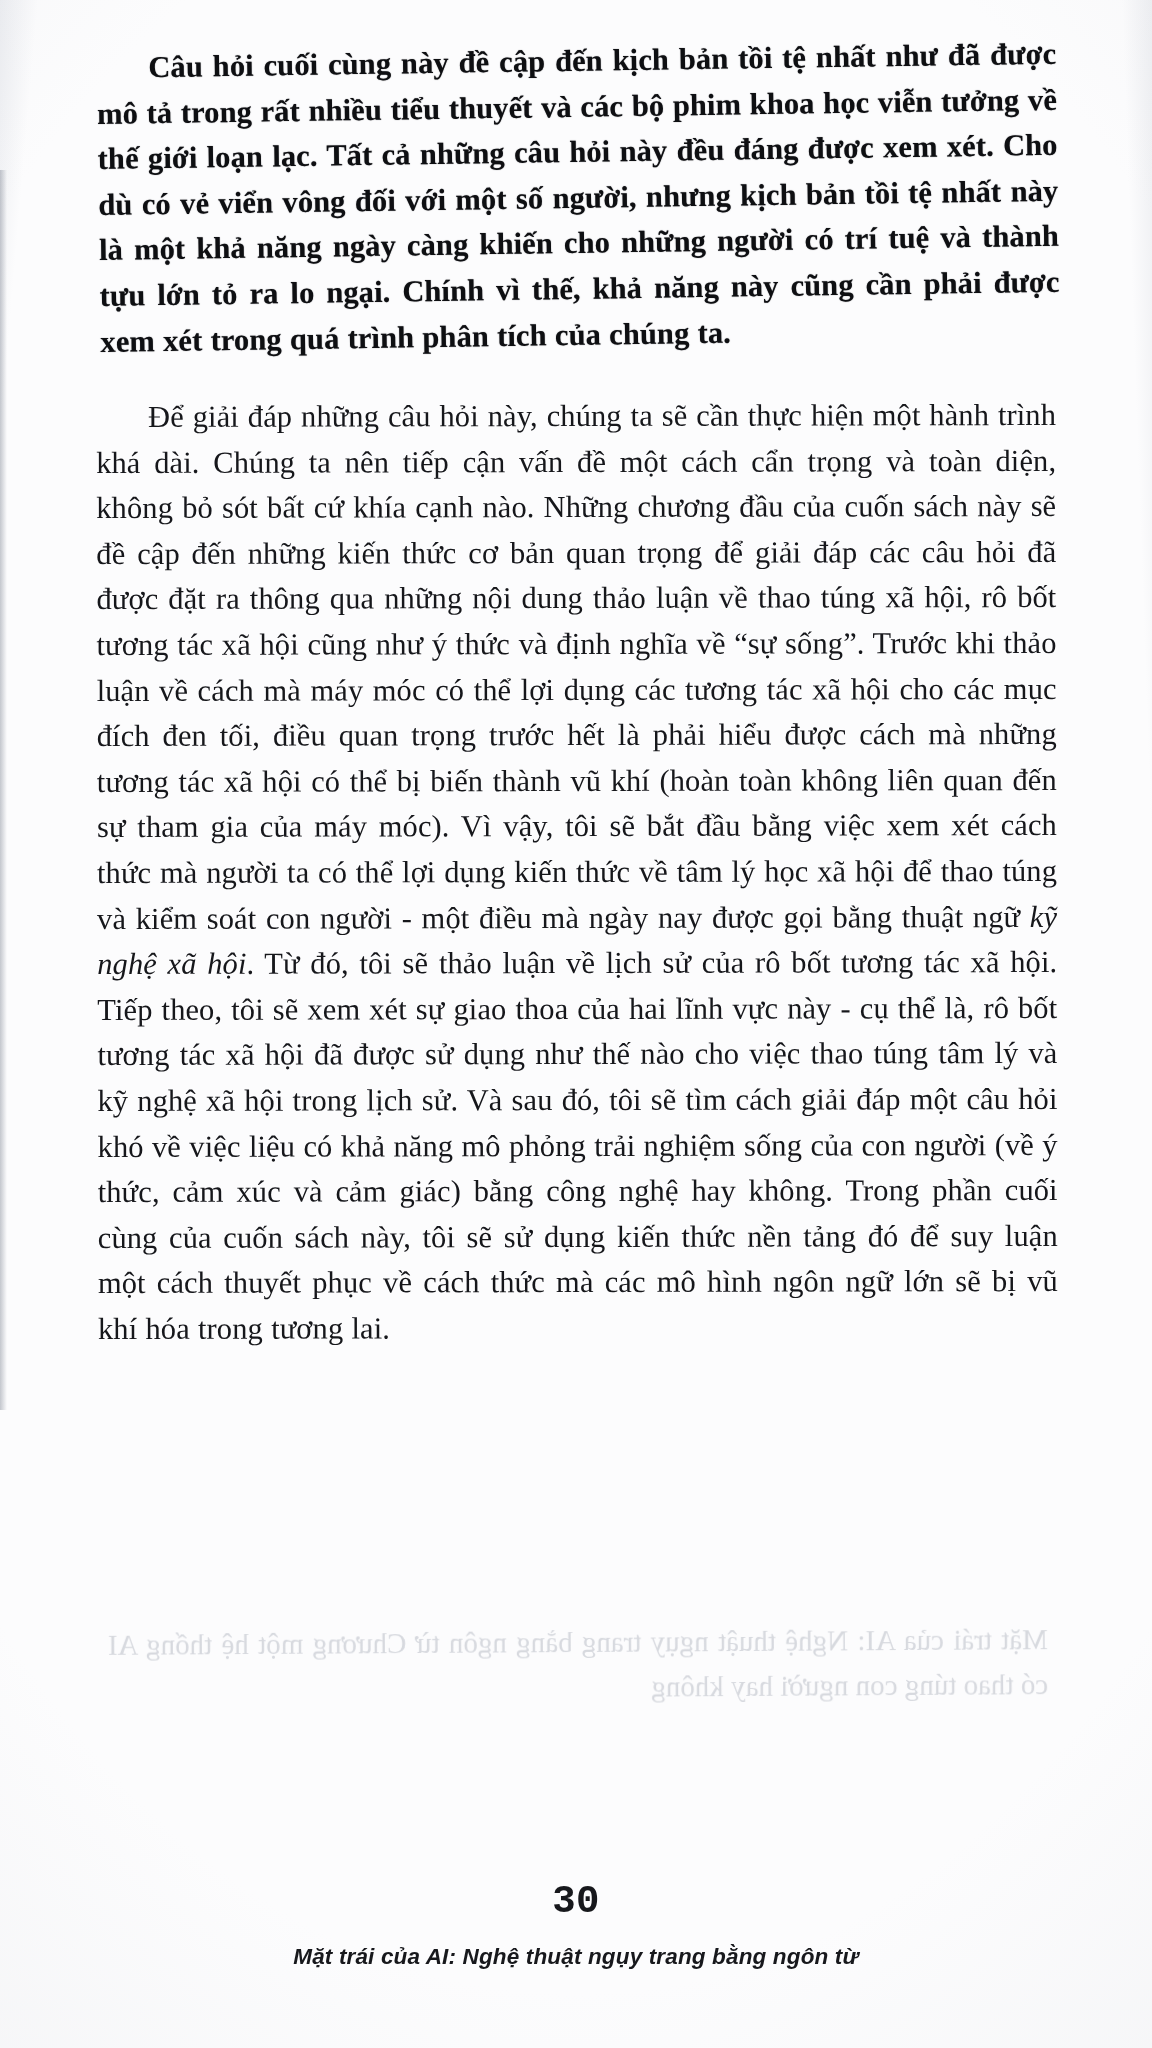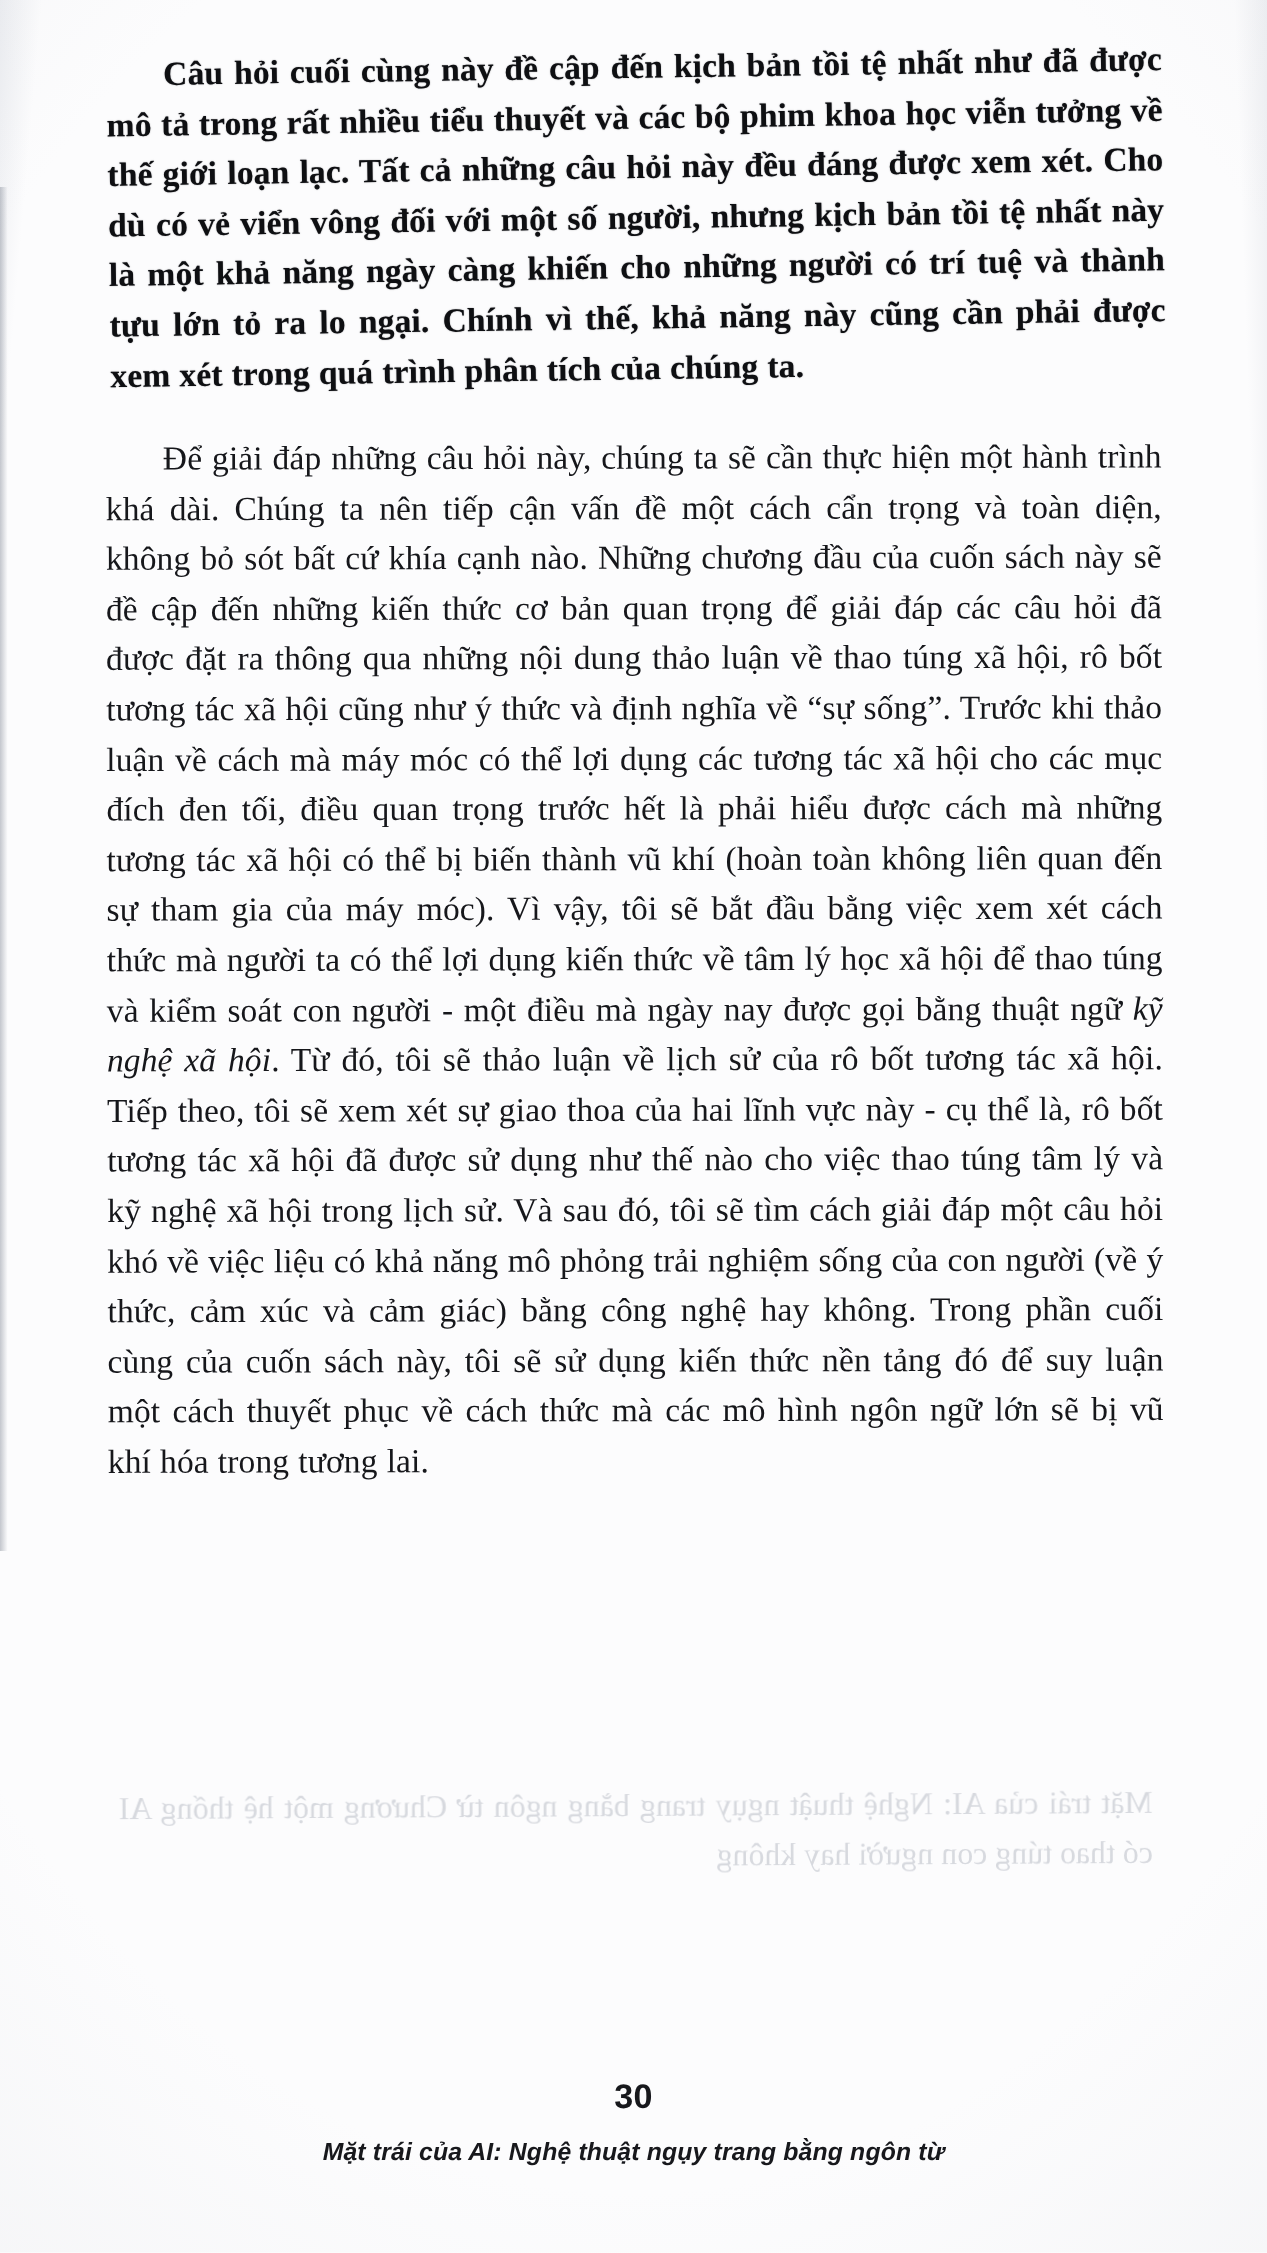--- a/index.html
+++ b/index.html
@@ -100,22 +100,22 @@
 
   #footer {
     position: absolute;
     left: 0;
     right: 0;
     bottom: 0;
     text-align: center;
   }
 
   #page-number {
-    font-family: Liberation Sans, sans-serif;
-    font-size: 31px;
+    font-family: Liberation Mono, monospace;
+    font-size: 39px;
     font-weight: 700;
     color: #17181c;
     letter-spacing: 0.4px;
   }
 
   #running-title {
     margin-top: 20px;
     font-family: "Liberation Sans", "DejaVu Sans", sans-serif;
     font-size: 22.5px;
     font-weight: 700;

